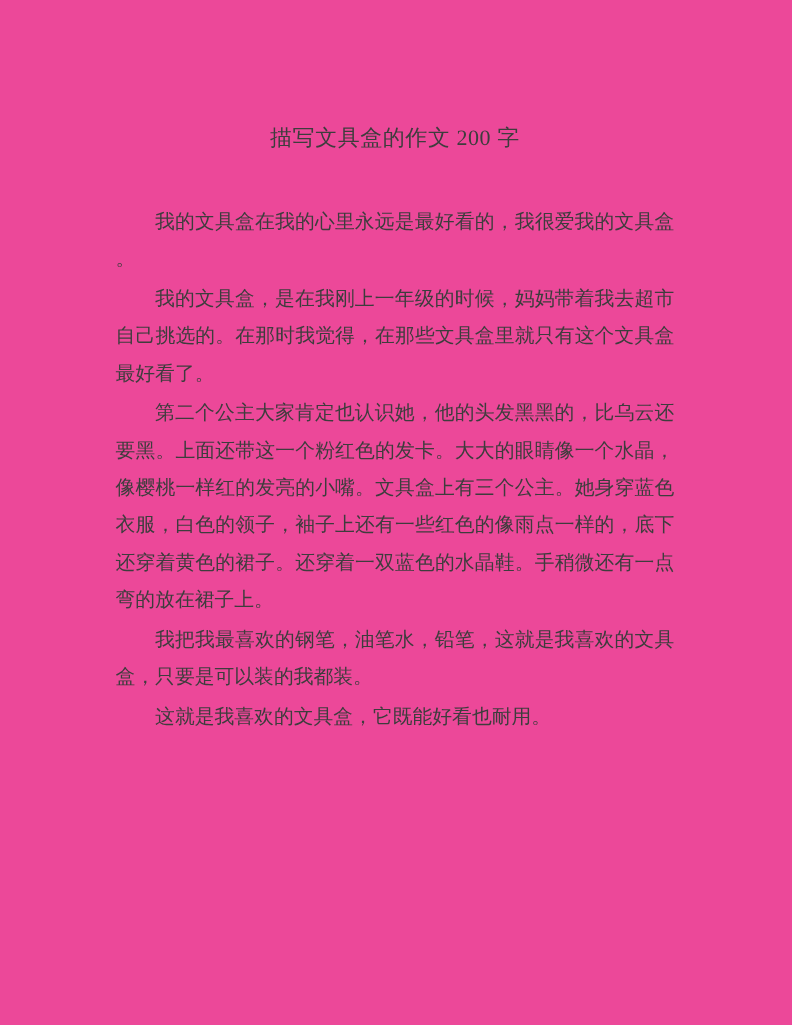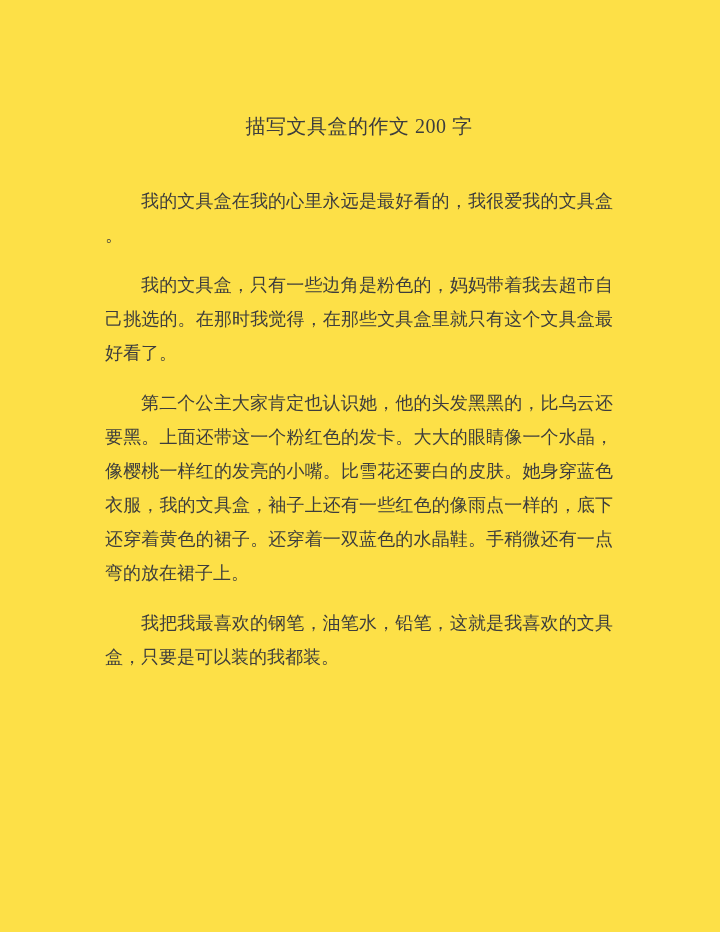--- a/index.html
+++ b/index.html
@@ -5,50 +5,51 @@
     html, body {
       margin: 0;
       padding: 0;
       background: #ffffff;
       font-family: "Liberation Serif", "DejaVu Serif", serif;
     }
     .page {
       position: relative;
       width: 720px;
       height: 932px;
-      background: #fde047;
+      background: #ec4899;
       box-sizing: border-box;
       padding: 112px 107px 0 105px;
       overflow: hidden;
     }
     .doc-title {
       font-size: 20px;
       font-weight: normal;
       color: #3d3d3d;
       text-align: center;
       margin: 0 0 44px 0;
       letter-spacing: 0.5px;
       line-height: 28px;
     }
     .doc-body p {
-      margin: 16px 0;
+      margin: 2px 0;
       font-size: 18px;
       line-height: 34px;
       color: #3d3d3d;
       text-align: justify;
       text-indent: 2em;
       line-break: anywhere;
       overflow-wrap: break-word;
     }
   </style>
 </head>
 <body>
 
 <div class="page">
   <h1 class="doc-title">描写文具盒的作文 200 字</h1>
 
   <div class="doc-body">
     <p>我的文具盒在我的心里永远是最好看的，我很爱我的文具盒。</p>
-    <p>我的文具盒，只有一些边角是粉色的，妈妈带着我去超市自己挑选的。在那时我觉得，在那些文具盒里就只有这个文具盒最好看了。</p>
-    <p>第二个公主大家肯定也认识她，他的头发黑黑的，比乌云还要黑。上面还带这一个粉红色的发卡。大大的眼睛像一个水晶，像樱桃一样红的发亮的小嘴。比雪花还要白的皮肤。她身穿蓝色衣服，我的文具盒，袖子上还有一些红色的像雨点一样的，底下还穿着黄色的裙子。还穿着一双蓝色的水晶鞋。手稍微还有一点弯的放在裙子上。</p>
+    <p>我的文具盒，是在我刚上一年级的时候，妈妈带着我去超市自己挑选的。在那时我觉得，在那些文具盒里就只有这个文具盒最好看了。</p>
+    <p>第二个公主大家肯定也认识她，他的头发黑黑的，比乌云还要黑。上面还带这一个粉红色的发卡。大大的眼睛像一个水晶，像樱桃一样红的发亮的小嘴。文具盒上有三个公主。她身穿蓝色衣服，白色的领子，袖子上还有一些红色的像雨点一样的，底下还穿着黄色的裙子。还穿着一双蓝色的水晶鞋。手稍微还有一点弯的放在裙子上。</p>
     <p>我把我最喜欢的钢笔，油笔水，铅笔，这就是我喜欢的文具盒，只要是可以装的我都装。</p>
+    <p>这就是我喜欢的文具盒，它既能好看也耐用。</p>
   </div>
 </div>
 
 </body></html>

